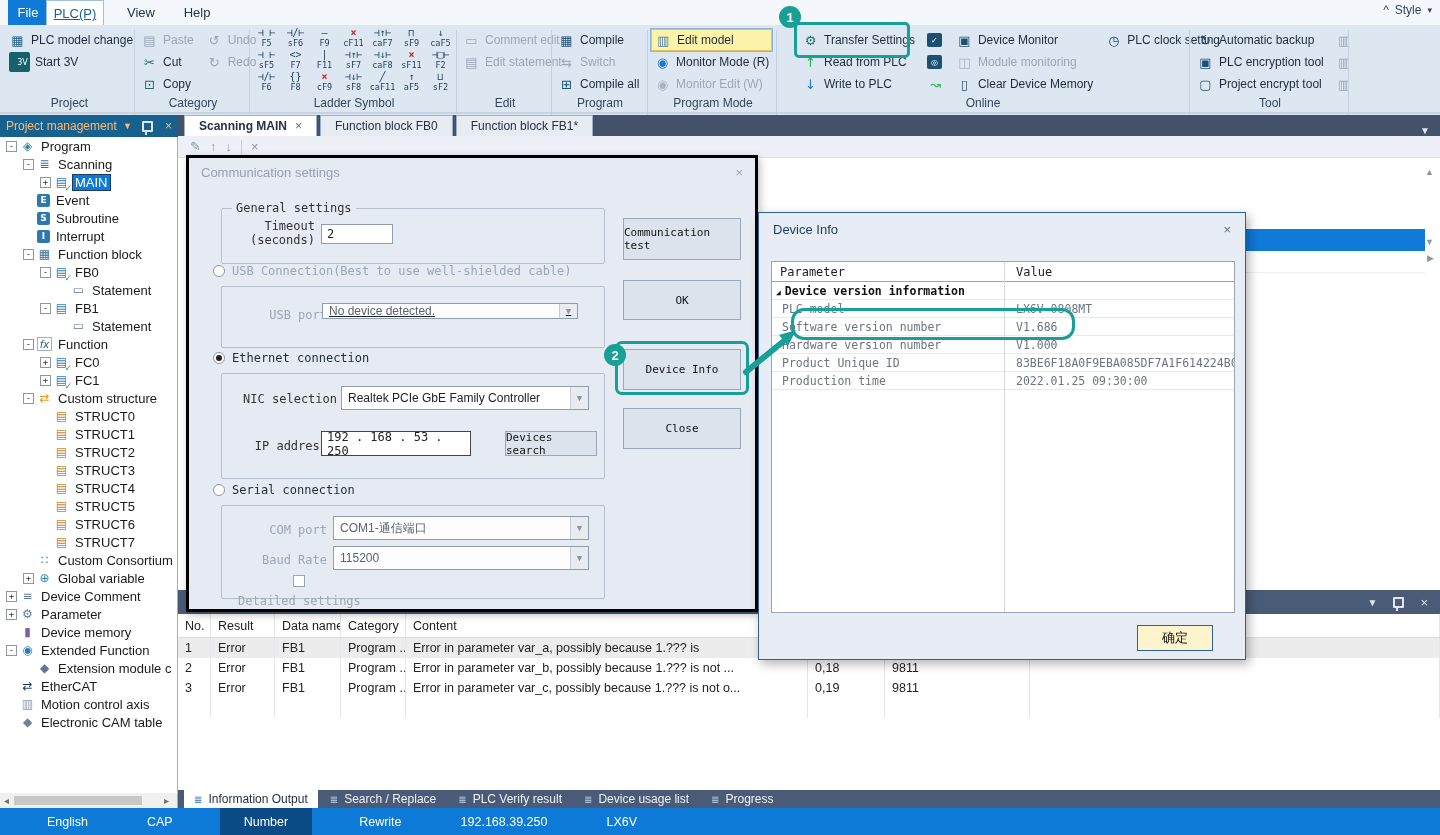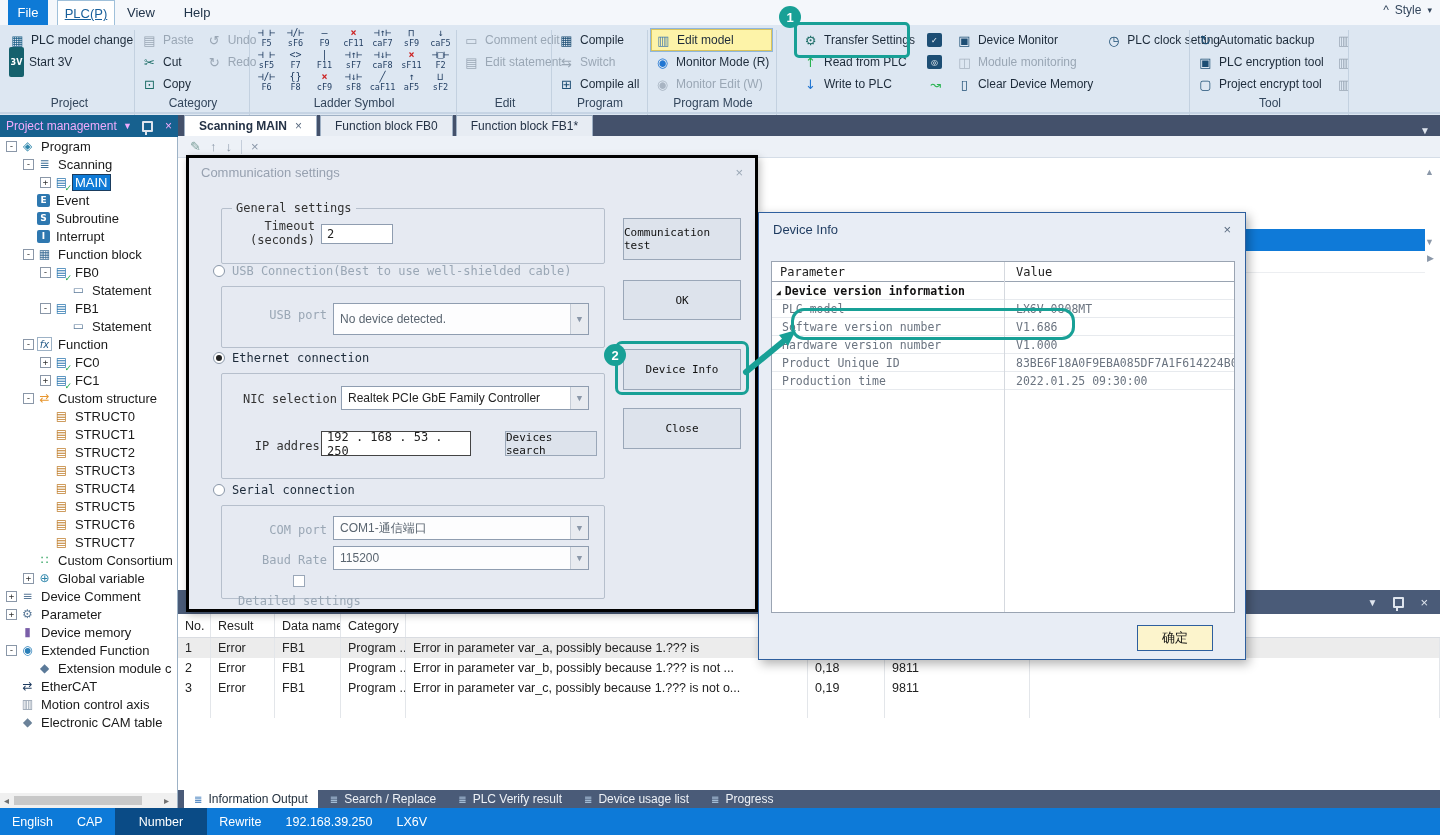--- a/index.html
+++ b/index.html
@@ -20,21 +20,21 @@
   .ritem.disabled{color:#9aa7b5;}
   .ritem.hl{background:#fdf3a8;border:1px solid #d9c45e;outline:1px solid #8fb6dc;height:20px;}
   .rdiv{position:absolute;top:5px;height:100px;width:1px;background:#c3d1e0;}
   .ic{display:inline-flex;width:17px;height:16px;align-items:center;justify-content:center;font-size:13px;flex:none;border-radius:2px;font-family:"DejaVu Sans",sans-serif;}
   .ladder{display:grid;grid-template-columns:repeat(7,29px);grid-auto-rows:22px;font-family:"DejaVu Sans Mono",monospace;}
   .lcell{display:flex;flex-direction:column;align-items:center;justify-content:center;line-height:1;cursor:default;}
   .lg{font-size:10px;color:#1d3a5f;}
   .lcell.red .lg{color:#cc2222;font-weight:bold;}
   .ll{font-size:8.5px;color:#1d3a5f;margin-top:1px;}
   
-  #side-header{position:absolute;left:0;top:115px;width:178px;height:22px;background:#17618f;color:#f0abfc;
+  #side-header{position:absolute;left:0;top:115px;width:178px;height:22px;background:#17618f;color:#fdba74;
                display:flex;align-items:center;padding:0 6px;box-sizing:border-box;font-size:12px;}
   #side-header .sp{flex:1;}
   #tree{position:absolute;left:0;top:137px;width:178px;height:656px;background:#fff;overflow:hidden;border-right:1px solid #9db2c6;box-sizing:border-box;}
   .trow{display:flex;align-items:center;height:18px;white-space:nowrap;font-size:13px;color:#1a1a1a;}
   .texp{width:9px;height:9px;border:1px solid #8a97a8;background:#fff;display:inline-flex;align-items:center;justify-content:center;
         font-size:9px;line-height:1;color:#333;flex:none;margin-right:3px;box-sizing:content-box;font-family:"DejaVu Sans Mono",monospace;}
   .texp.none{visibility:hidden;}
   .ti{width:15px;height:15px;display:inline-flex;align-items:center;justify-content:center;font-size:12px;flex:none;margin-right:4px;position:relative;font-family:"DejaVu Sans",sans-serif;}
   .ti .ov{position:absolute;right:-3px;bottom:-3px;font-size:9px;color:#1faa4e;font-weight:bold;}
   .tlabel{padding:0 2px;}
@@ -70,21 +70,21 @@
   .erow > div{padding-left:7px;border-right:1px solid #e3e6ea;height:100%;display:flex;align-items:center;overflow:hidden;white-space:nowrap;}
   .erow.head{height:23px;border-bottom:1px solid #d9dce1;background:#fff;color:#222;}
   .erow.sel{background:#ececec;}
   
   #bottom-tabs{position:absolute;left:178px;top:790px;width:1262px;height:18px;background:#4a5b78;display:flex;align-items:stretch;padding-left:6px;box-sizing:border-box;gap:2px;}
   .btab{display:flex;align-items:center;gap:6px;padding:0 10px;color:#eef2f7;font-size:12px;}
   .btab.active{background:#fff;color:#1d2b3a;}
   .btab .bic{font-size:10px;color:#bcd7ef;}
   .btab.active .bic{color:#2a6db5;}
   #status{position:absolute;left:0;top:808px;width:1440px;height:27px;background:#0d7ad8;color:#fff;display:flex;align-items:center;font-size:12.5px;}
-  .sitem{padding:0 12px;height:100%;display:flex;align-items:center;}
+  .sitem{padding:0 12px;height:100%;display:flex;align-items:center;margin-left:35px;}
   .sitem.box{background:#0a4b86;padding:0 24px;}
   
   #comm{position:absolute;left:186px;top:155px;width:572px;height:457px;background:#e6eaf2;border:3px solid #000000;
         box-shadow:2px 3px 8px rgba(0,0,0,.25);box-sizing:border-box;font-family:"DejaVu Sans Mono",monospace;}
   #comm-title{position:absolute;left:0;top:0;right:0;height:28px;display:flex;align-items:center;padding:0 12px;color:#97a1b0;
               font-family:"Liberation Sans",sans-serif;font-size:13px;}
   #comm-title .x{margin-left:auto;color:#9aa7b5;font-size:13px;}
   .fset{position:absolute;border:1px solid #b6bfcc;border-radius:2px;}
   .fset .leg{position:absolute;top:-8px;left:10px;background:#e6eaf2;padding:0 4px;font-size:12px;color:#333;}
   .flabel{position:absolute;font-size:12px;color:#333;text-align:right;}
@@ -126,40 +126,40 @@
          font-size:13px;font-weight:bold;z-index:61;pointer-events:none;}
   #ann-svg{position:absolute;left:0;top:0;width:1440px;height:835px;pointer-events:none;z-index:60;}
 </style>
 </head>
 <body>
 
 <div id="app">
 
   <div id="tabrow">
     <div class="rtab file" style="left:8px;width:40px;">File</div>
-    <div class="rtab active" style="left:57px;width:56px;text-decoration:underline;">PLC(P)</div>
+    <div class="rtab active" style="left:46px;width:56px;text-decoration:underline;">PLC(P)</div>
     <div class="rtab" style="left:122px;width:38px;">View</div>
     <div class="rtab" style="left:178px;width:38px;">Help</div>
     <div id="stylebtn">
       <span>^</span>
       <span>Style</span>
       <span style="font-size:9px;">▾</span>
     </div>
   </div>
 
   <div id="ribbon-body">
     <div class="rgroup" style="left:6px;width:127px;">
       <div class="rg-items">
           <div class="rcol">
             <div class="ritem">
               <span class="ic" style="color: rgb(29, 95, 134);">▦</span>
               <span>PLC model change</span>
             </div>
             <div class="ritem">
-              <span class="ic" style="color: rgb(255, 255, 255); background: rgb(21, 97, 109); font-size: 8px; font-weight: bold; width: 15px; height: 30px; border-radius: 2px;">3V</span>
+              <span class="ic" style="color: rgb(255, 255, 255); background: rgb(21, 97, 109); font-size: 8px; font-weight: normal; width: 15px; height: 20px; border-radius: 2px; padding-left: 6px;">3V</span>
               <span>Start 3V</span>
             </div>
           </div>
         </div>
       <div class="rg-label">Project</div>
     </div>
     <div class="rdiv" style="left:134px;"></div>
     <div class="rgroup" style="left:138px;width:110px;">
       <div class="rg-items">
         <div class="rcol">
@@ -379,20 +379,21 @@
               <span>Clear Device Memory</span>
             </div>
           </div>
         <div class="rcol">
             <div class="ritem">
               <span class="ic" style="color: rgb(29, 78, 116);">◷</span>
               <span>PLC clock setting</span>
             </div>
           </div>
       </div>
+      <div class="rg-label">Online</div>
     </div>
     <div class="rdiv" style="left:1189px;"></div>
     <div class="rgroup" style="left:1194px;width:152px;">
       <div class="rg-items">
         <div class="rcol">
             <div class="ritem">
               <span class="ic" style="color: rgb(29, 78, 116);">↻</span>
               <span>Automatic backup</span>
             </div>
             <div class="ritem">
@@ -638,20 +639,21 @@
     <span class="ph-ic">▼</span>
     <span class="pin"></span>
     <span class="ph-ic" style="font-size:13px;">×</span>
   </div>
   <div id="err-table">
       <div class="erow head">
         <div>No.</div>
         <div>Result</div>
         <div>Data name</div>
         <div>Category</div>
+        <div>Content</div>
         <div></div>
         <div></div>
         <div></div>
       </div>
       <div class="erow sel">
         <div>1</div>
         <div>Error</div>
         <div>FB1</div>
         <div>Program ...</div>
         <div>Error in parameter var_a, possibly because 1.??? is</div>
@@ -736,21 +738,21 @@
         <div>(seconds)</div>
     </div>
     <div class="tinput" style="left:132px;top:66px;width:72px;height:20px;">2</div>
 
     <div class="radio dis" style="left:24px;top:106px;">
       <span class="rdot"></span>
         <span>USB Connection(Best to use well-shielded cable)</span>
     </div>
     <div class="fset" style="left:32px;top:128px;width:382px;height:60px;"></div>
     <div class="flabel dis" style="left:60px;top:150px;width:78px;">USB port</div>
-    <div class="dd dis" style="left:144px;top:145px;width:256px;height:32px;">
+    <div class="dd dis" style="left:133px;top:145px;width:256px;height:16px;text-decoration:underline;">
       <span class="txt">No device detected.</span>
         <span class="arr">▼</span>
     </div>
 
     <div class="radio" style="left:24px;top:193px;">
       <span class="rdot on"></span>
         <span>Ethernet connection</span>
     </div>
     <div class="fset" style="left:32px;top:215px;width:382px;height:104px;"></div>
     <div class="flabel" style="left:50px;top:234px;width:98px;">NIC selection</div>

